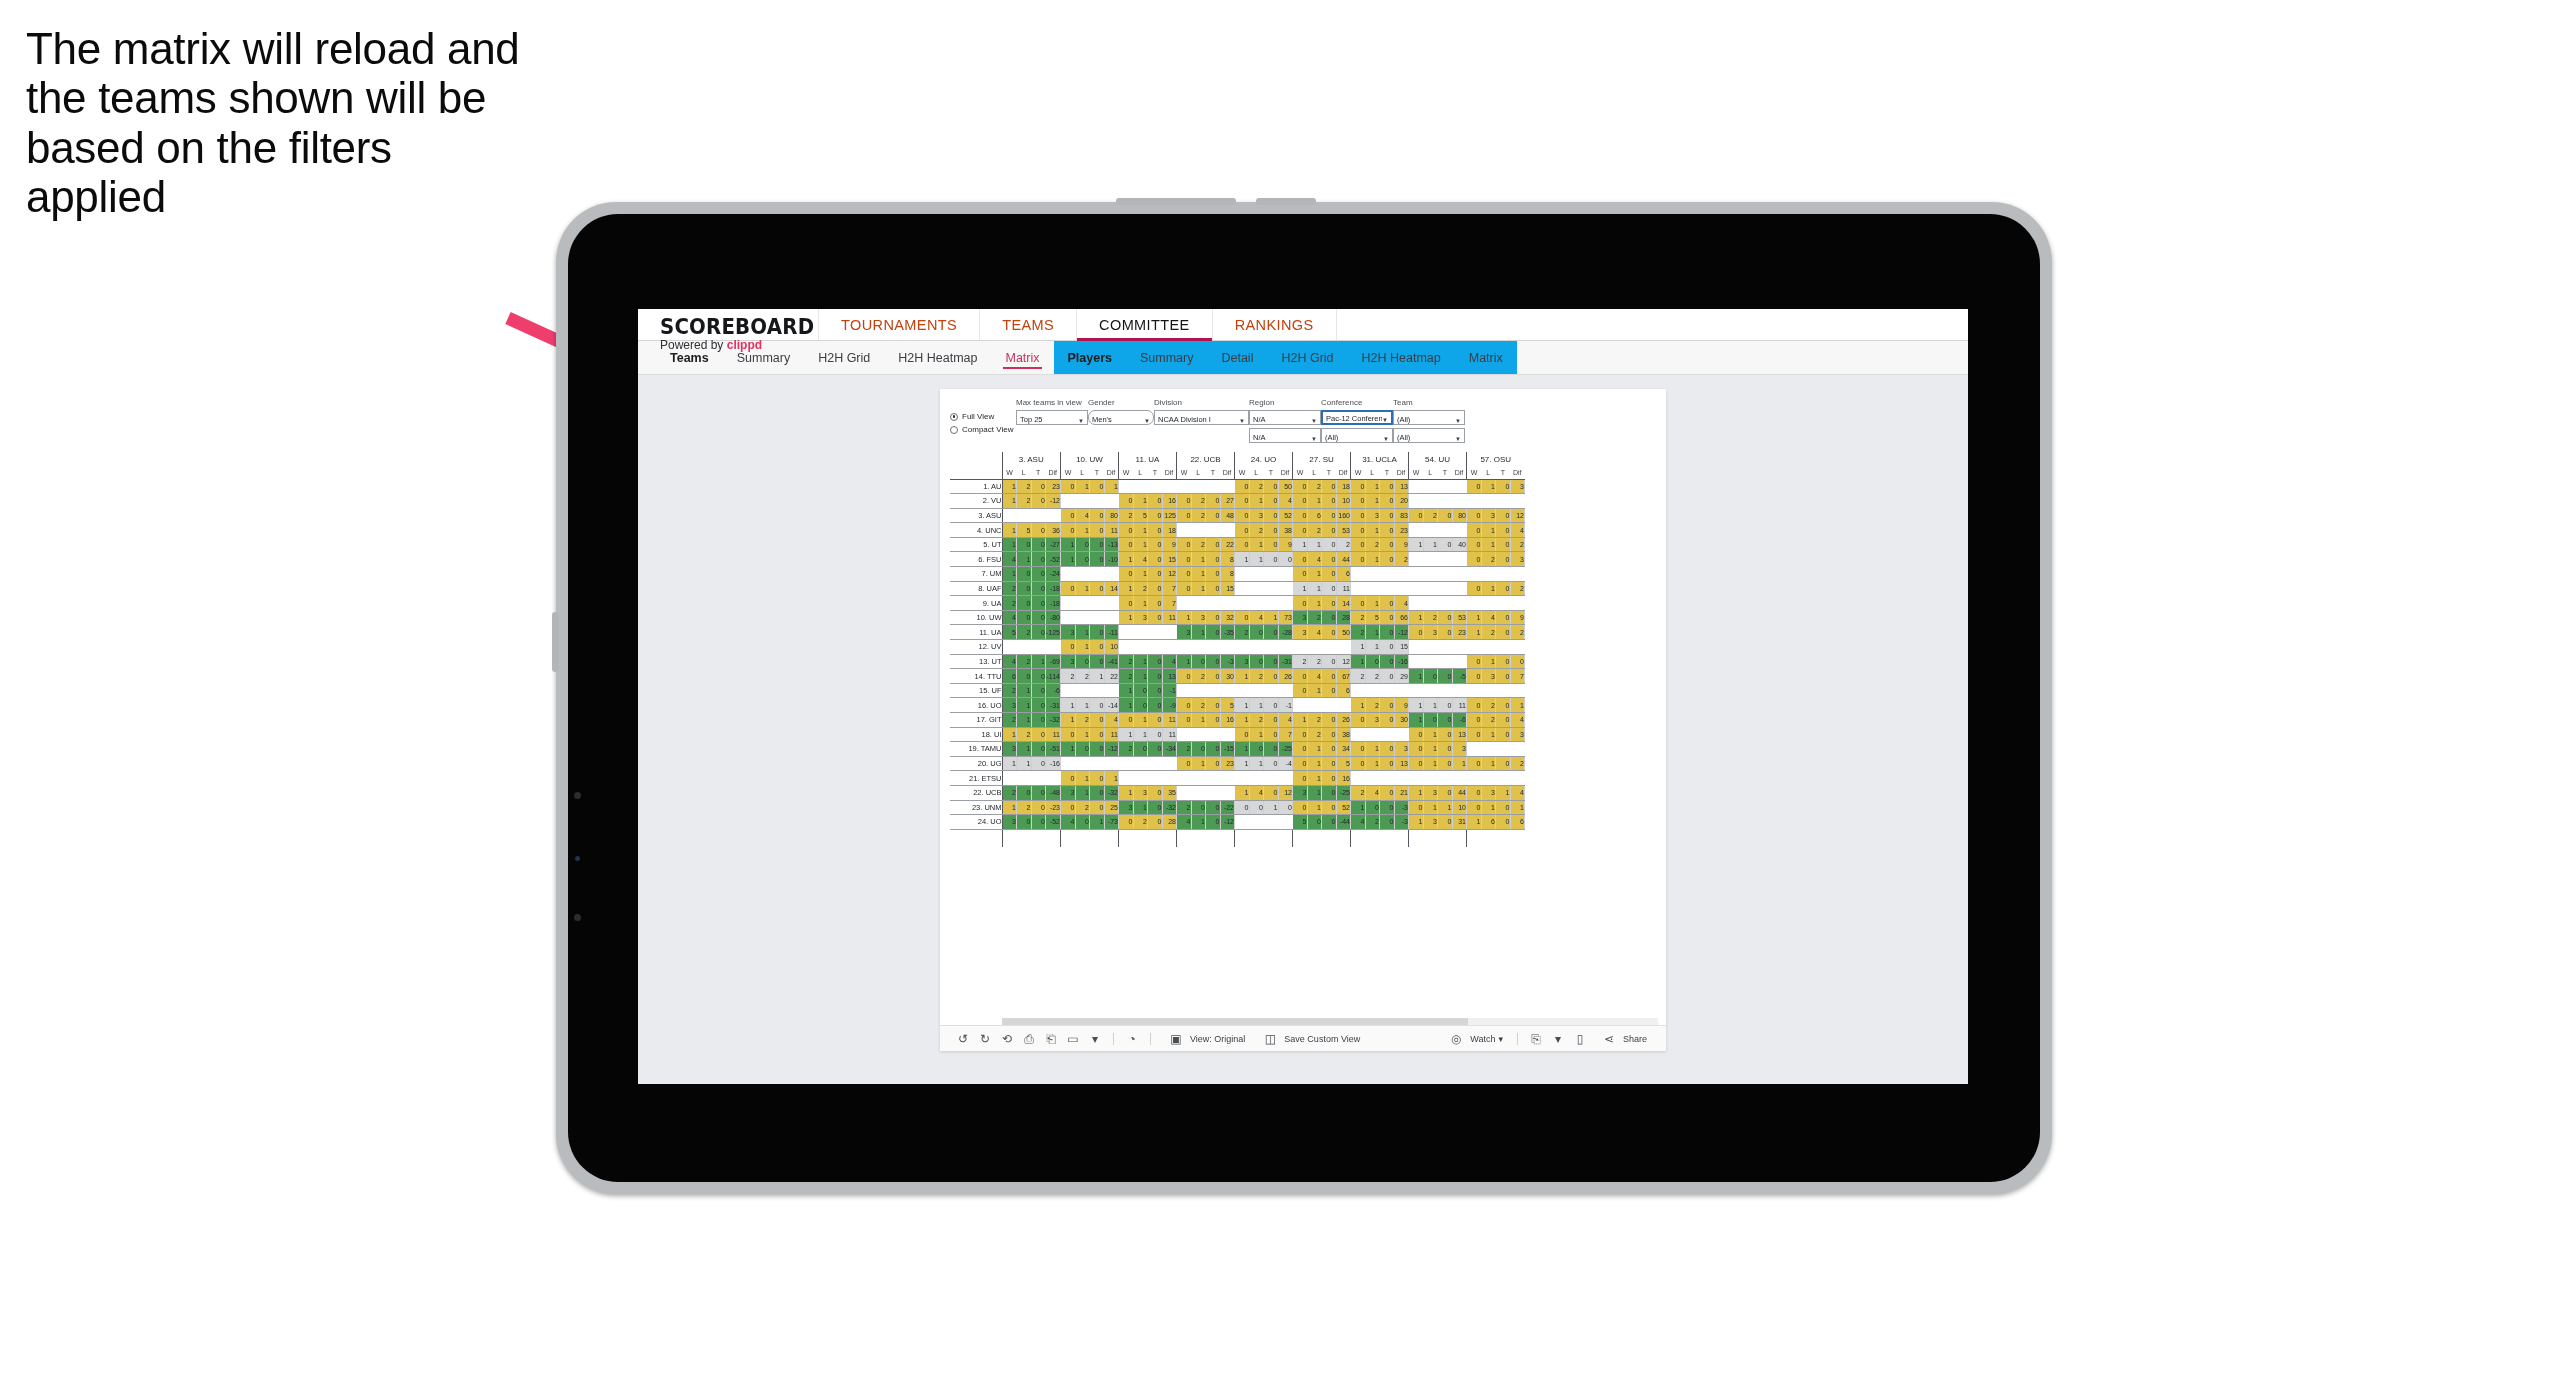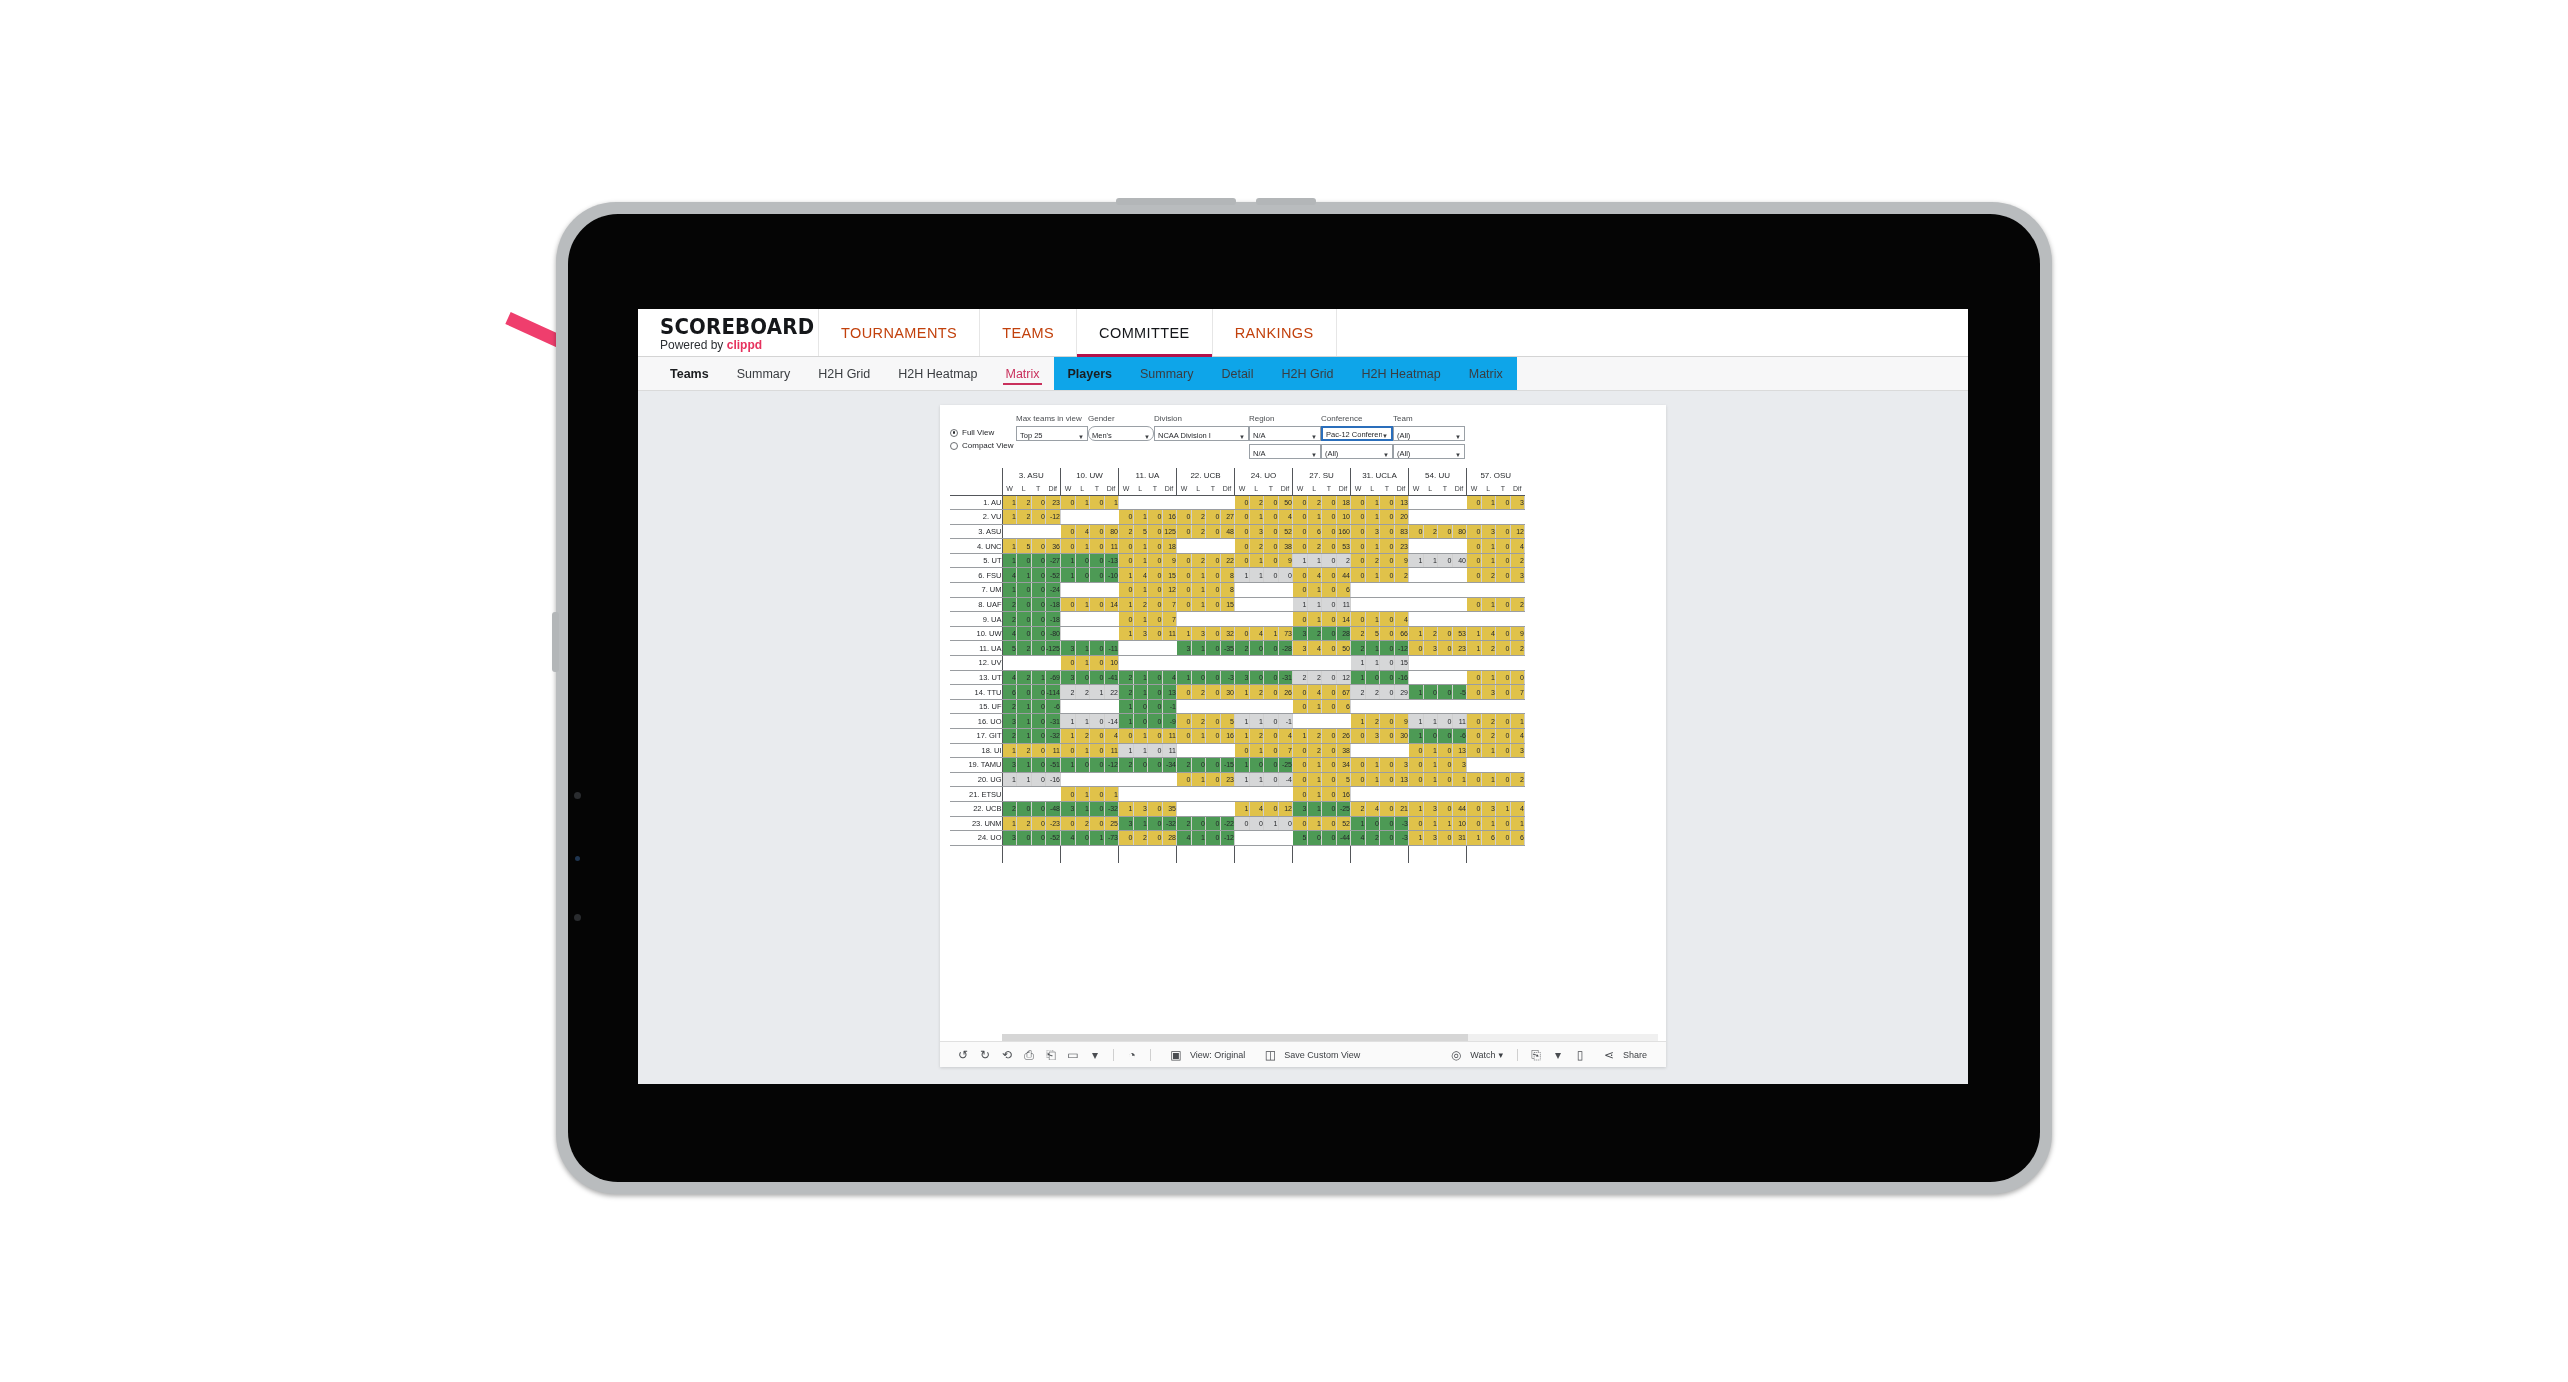--- a/index.html
+++ b/index.html
@@ -37,21 +37,21 @@
   .tbtn { position:absolute; background:#b3b6b8; border-radius:3px; }
 
   #screen {
     position: absolute; left: 82px; top: 107px;
     width: 1330px; height: 775px;
     background: #e9ebee; overflow: hidden;
   }
 
   
   #topnav {
-    height: 48px; background: #fff; display: flex; align-items: stretch;
+    height: 32px; background: #fff; display: flex; align-items: stretch;
     border-bottom: 1px solid #d4d4d4;
   }
   #brand { width: 180px; padding: 6px 0 0 22px; }
   #brand .bn {
     font-size: 21px; font-weight: 800; letter-spacing: .2px; color: #15171a;
     font-family: "DejaVu Sans", sans-serif; transform: scaleX(.94); transform-origin: left;
   }
   #brand .bs { font-size: 12px; color: #2c2f33; margin-top: -1px; }
   #brand .bs b { color: #e6325e; font-weight: 700; }
   #topnav nav { display: flex; align-items: stretch; }
@@ -154,20 +154,21 @@
   .bicon { width: 22px; text-align: center; font-size: 12px; color: #4a4d51; }
   .bsep { width: 1px; height: 12px; background: #d0d0d0; margin: 0 7px; }
   .bitem { display: flex; align-items: center; gap: 3px; padding: 0 7px; white-space: nowrap; }
   .spacer { flex: 1; }
 </style>
 </head>
 <body>
 
 <div id="stage">
 
+  <div id="caption">The matrix will reload and the teams shown will be based on the filters applied</div>
 
   <svg id="arrow" viewBox="0 0 2568 1382">
     <defs>
       <marker id="ah" markerWidth="7" markerHeight="7" refX="3.2" refY="3.5" orient="auto">
         <path d="M0,0 L7,3.5 L0,7 Z" fill="#ef3e6d"></path>
       </marker>
     </defs>
     <line x1="508" y1="318" x2="925" y2="508" stroke="#ef3e6d" stroke-width="13" marker-end="url(#ah)"></line>
   </svg>
 

